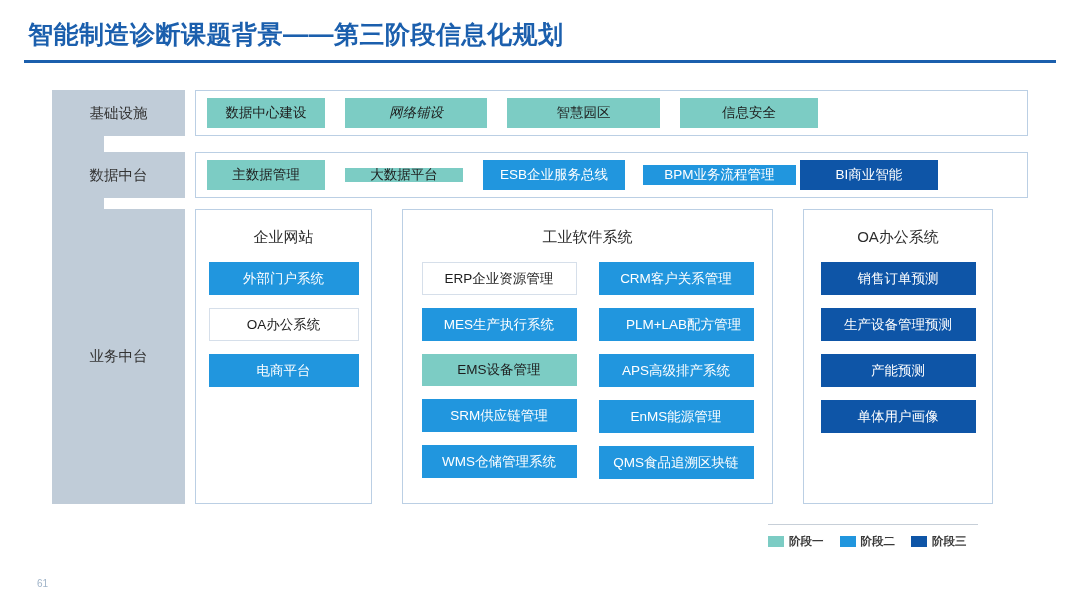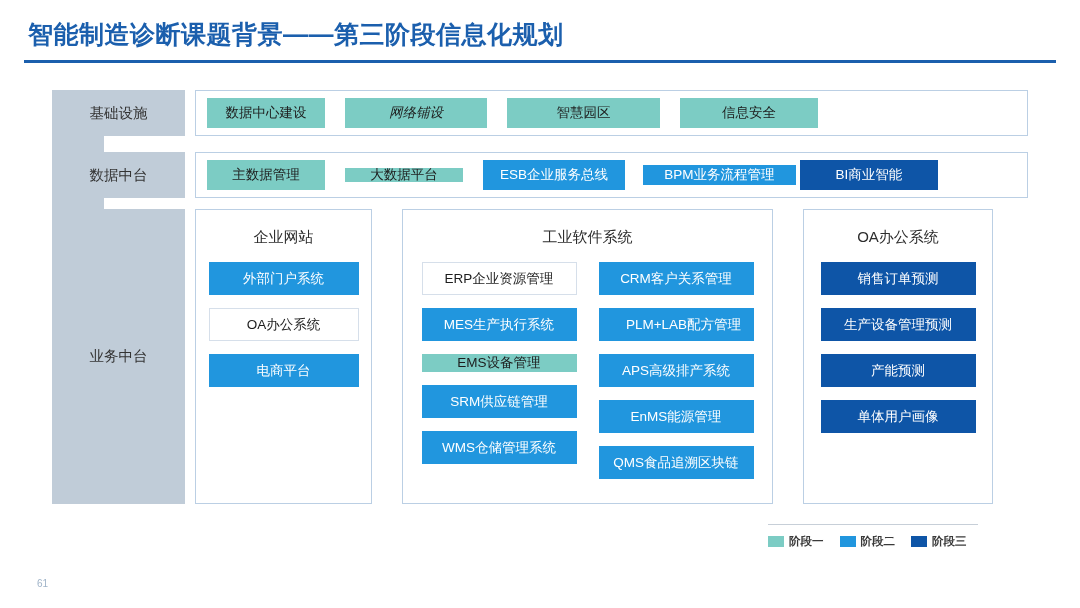--- a/index.html
+++ b/index.html
@@ -282,21 +282,21 @@
       <div class="panel" style="width: 371px; height: 295px; margin-left: 13px;">
         <div class="panel-title">工业软件系统</div>
         <div class="panel-cols">
           <div class="panel-col">
             <div class="chip existing" style="width: 155px; height: 33px;">
               <span>ERP企业资源管理</span>
             </div>
             <div class="chip p2" style="width: 155px; height: 33px;">
               <span>MES生产执行系统</span>
             </div>
-            <div class="chip p1" style="width: 155px; height: 18px;">
+            <div class="chip p1" style="width: 155px; height: 32px;">
               <span>EMS设备管理</span>
             </div>
             <div class="chip p2" style="width: 155px; height: 33px;">
               <span>SRM供应链管理</span>
             </div>
             <div class="chip p2" style="width: 155px; height: 33px;">
               <span>WMS仓储管理系统</span>
             </div>
           </div>
           <div class="panel-col">

